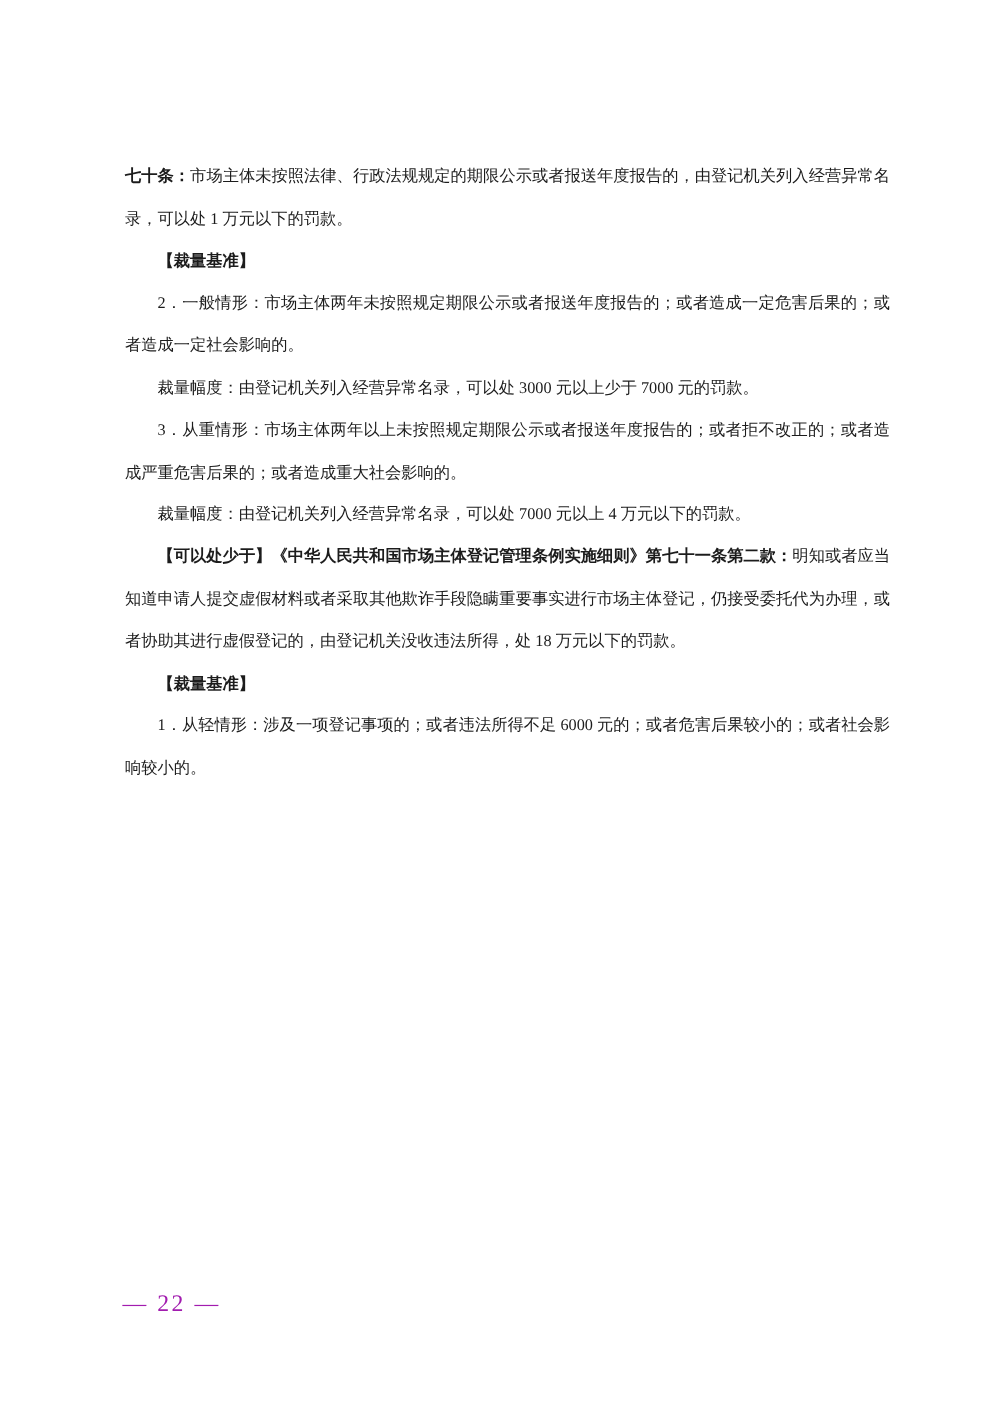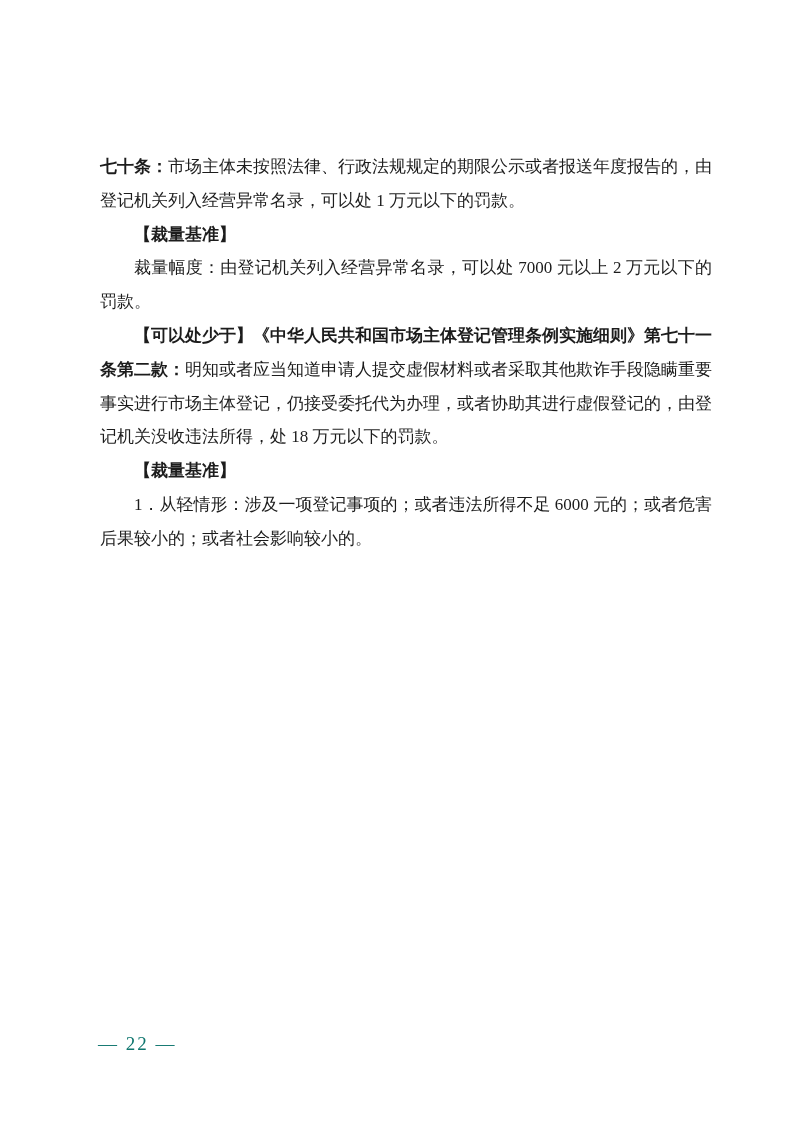--- a/index.html
+++ b/index.html
@@ -12,23 +12,23 @@
     width: 793px;
     height: 1122px;
     background: #ffffff;
     overflow: hidden;
     font-family: "Liberation Serif", "DejaVu Serif", serif;
     color: #1c1c1c;
   }
   .doc-body {
     position: absolute;
     left: 100px;
-    top: 150px;
+    top: 124px;
     width: 612px;
-    font-size: 17px;
+    font-size: 13px;
     line-height: 33.8px;
     text-align: justify;
   }
   .doc-body p.para {
     margin: 0;
     padding: 0;
   }
   .para.indent {
     text-indent: 2em;
   }
@@ -40,30 +40,33 @@
     font-family: "Liberation Sans", "DejaVu Sans", sans-serif;
     font-weight: 700;
   }
   .page-footer {
     position: absolute;
     left: 98px;
     top: 1032px;
     font-size: 19px;
     line-height: 24px;
     font-family: "Liberation Serif", "DejaVu Serif", serif;
-    color: #0f766e;
+    color: #a21caf;
     letter-spacing: 2px;
   }
 </style>
 </head>
 <body>
 
 <div class="page">
   <div class="doc-body">
       <p class="para"><span class="seg bold">七十条：</span><span class="seg">市场主体未按照法律、行政法规规定的期限公示或者报送年度报告的，由登记机关列入经营异常名录，可以处 1 万元以下的罚款。</span></p>
       <p class="para indent"><span class="seg bold">【裁量基准】</span></p>
-      <p class="para indent"><span class="seg">裁量幅度：由登记机关列入经营异常名录，可以处 7000 元以上 2 万元以下的罚款。</span></p>
+      <p class="para indent"><span class="seg">2．一般情形：市场主体两年未按照规定期限公示或者报送年度报告的；或者造成一定危害后果的；或者造成一定社会影响的。</span></p>
+      <p class="para indent"><span class="seg">裁量幅度：由登记机关列入经营异常名录，可以处 3000 元以上少于 7000 元的罚款。</span></p>
+      <p class="para indent"><span class="seg">3．从重情形：市场主体两年以上未按照规定期限公示或者报送年度报告的；或者拒不改正的；或者造成严重危害后果的；或者造成重大社会影响的。</span></p>
+      <p class="para indent"><span class="seg">裁量幅度：由登记机关列入经营异常名录，可以处 7000 元以上 4 万元以下的罚款。</span></p>
       <p class="para indent"><span class="seg bold">【可以处少于】《中华人民共和国市场主体登记管理条例实施细则》第七十一条第二款：</span><span class="seg">明知或者应当知道申请人提交虚假材料或者采取其他欺诈手段隐瞒重要事实进行市场主体登记，仍接受委托代为办理，或者协助其进行虚假登记的，由登记机关没收违法所得，处 18 万元以下的罚款。</span></p>
       <p class="para indent"><span class="seg bold">【裁量基准】</span></p>
       <p class="para indent"><span class="seg">1．从轻情形：涉及一项登记事项的；或者违法所得不足 6000 元的；或者危害后果较小的；或者社会影响较小的。</span></p>
     </div>
   <div class="page-footer">— 22 —</div>
 </div>
 
 </body></html>

